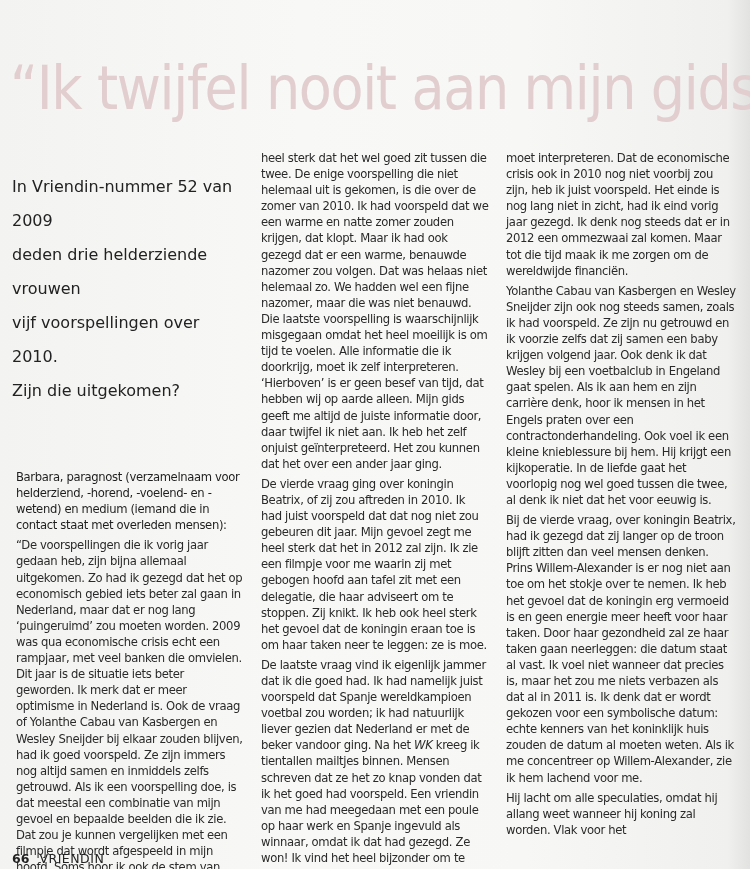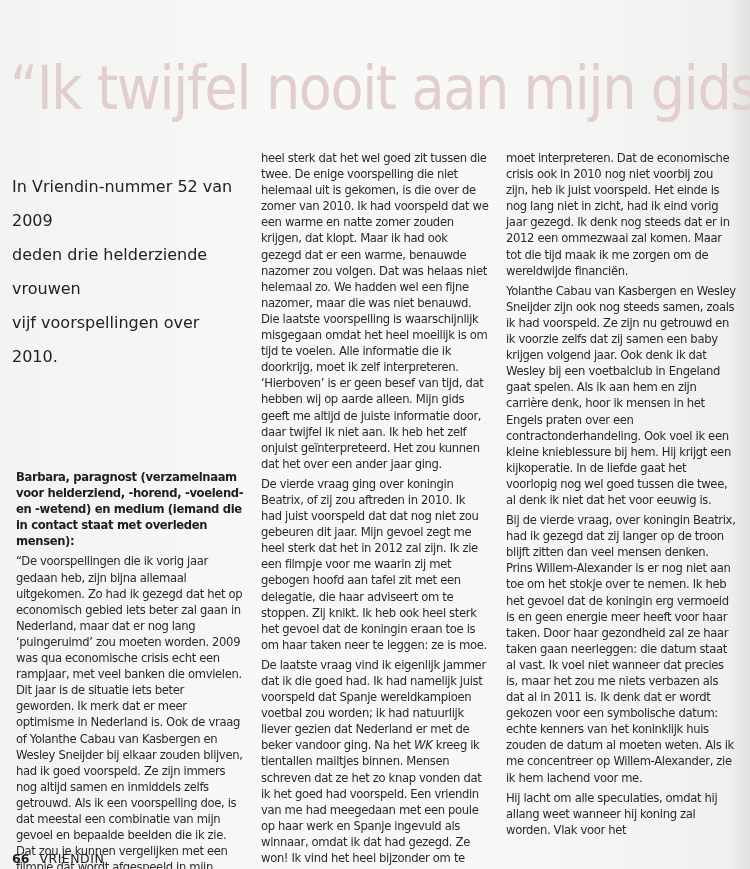--- a/index.html
+++ b/index.html
@@ -60,21 +60,21 @@
       font-size: 11.6px;
       line-height: 16.1px;
       color: #2a2a2a;
       font-family: "DejaVu Sans", sans-serif;
       letter-spacing: -0.35px;
     }
     .col p { margin: 4px; }
     .col1 { left: 12px; top: 465px; width: 236px; }
     .col2 { left: 257px; top: 146px; width: 236px; }
     .col3 { left: 502px; top: 146px; width: 240px; }
-    .bold { font-weight: bold; color: #1e1e1e; }
+    .bold { font-weight: normal; color: #1e1e1e; }
     em { }
     .footer {
       position: absolute;
       left: 12px;
       top: 851px;
       font-size: 12.5px;
       color: #222;
     }
     .footer .pg { font-weight: bold; margin-right: 10px; }
     .footer .mag { letter-spacing: 0.5px; margin-top: 32px; }
@@ -84,20 +84,21 @@
 
 <div class="page">
 
 
   <div class="headline">“Ik twijfel nooit aan mijn gids”</div>
 
   <div class="intro">
     <p>In Vriendin-nummer 52 van 2009</p>
     <p>deden drie helderziende vrouwen</p>
     <p>vijf voorspellingen over 2010.</p>
+    <p>Zijn die uitgekomen?</p>
   </div>
 
   <div class="col col1">
     <p class="bold">Barbara, paragnost (verzamelnaam voor helderziend, -horend, -voelend- en -wetend) en medium (iemand die in contact staat met overleden mensen):</p>
     <p>“De voorspellingen die ik vorig jaar gedaan heb, zijn bijna allemaal uitgekomen. Zo had ik gezegd dat het op economisch gebied iets beter zal gaan in Nederland, maar dat er nog lang ‘puingeruimd’ zou moeten worden. 2009 was qua economische crisis echt een rampjaar, met veel banken die omvielen. Dit jaar is de situatie iets beter geworden. Ik merk dat er meer optimisme in Nederland is. Ook de vraag of Yolanthe Cabau van Kasbergen en Wesley Sneijder bij elkaar zouden blijven, had ik goed voorspeld. Ze zijn immers nog altijd samen en inmiddels zelfs getrouwd. Als ik een voorspelling doe, is dat meestal een combinatie van mijn gevoel en bepaalde beelden die ik zie. Dat zou je kunnen vergelijken met een filmpje dat wordt afgespeeld in mijn hoofd. Soms hoor ik ook de stem van mijn gids, die mij informatie doorgeeft. Bij de vraag over Yolanthe en Wesley zag ik duidelijk de contouren van een man en een vrouw voor me, die naast elkaar stonden. Mijn gevoel zei me</p>
   </div>
 
   <div class="col col2">
     <p>heel sterk dat het wel goed zit tussen die twee. De enige voorspelling die niet helemaal uit is gekomen, is die over de zomer van 2010. Ik had voorspeld dat we een warme en natte zomer zouden krijgen, dat klopt. Maar ik had ook gezegd dat er een warme, benauwde nazomer zou volgen. Dat was helaas niet helemaal zo. We hadden wel een fijne nazomer, maar die was niet benauwd. Die laatste voorspelling is waarschijnlijk misgegaan omdat het heel moeilijk is om tijd te voelen. Alle informatie die ik doorkrijg, moet ik zelf interpreteren. ‘Hierboven’ is er geen besef van tijd, dat hebben wij op aarde alleen. Mijn gids geeft me altijd de juiste informatie door, daar twijfel ik niet aan. Ik heb het zelf onjuist geïnterpreteerd. Het zou kunnen dat het over een ander jaar ging.</p>
     <p>De vierde vraag ging over koningin Beatrix, of zij zou aftreden in 2010. Ik had juist voorspeld dat dat nog niet zou gebeuren dit jaar. Mijn gevoel zegt me heel sterk dat het in 2012 zal zijn. Ik zie een filmpje voor me waarin zij met gebogen hoofd aan tafel zit met een delegatie, die haar adviseert om te stoppen. Zij knikt. Ik heb ook heel sterk het gevoel dat de koningin eraan toe is om haar taken neer te leggen: ze is moe.</p>

